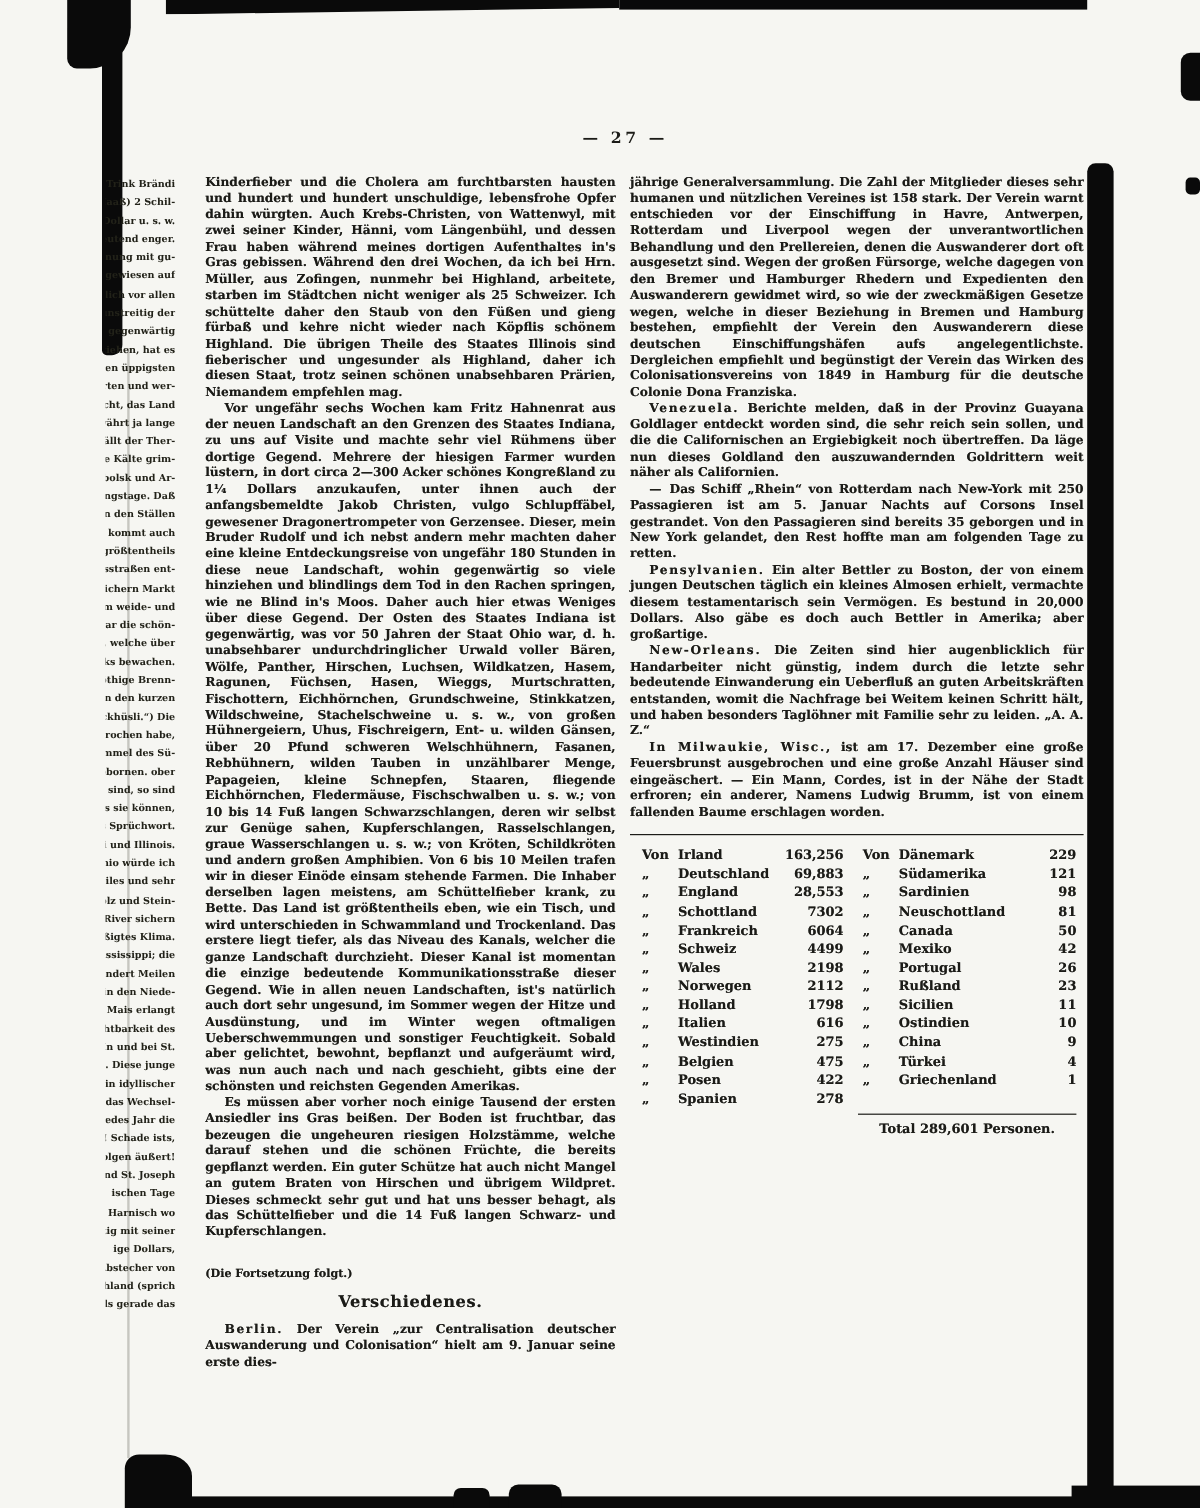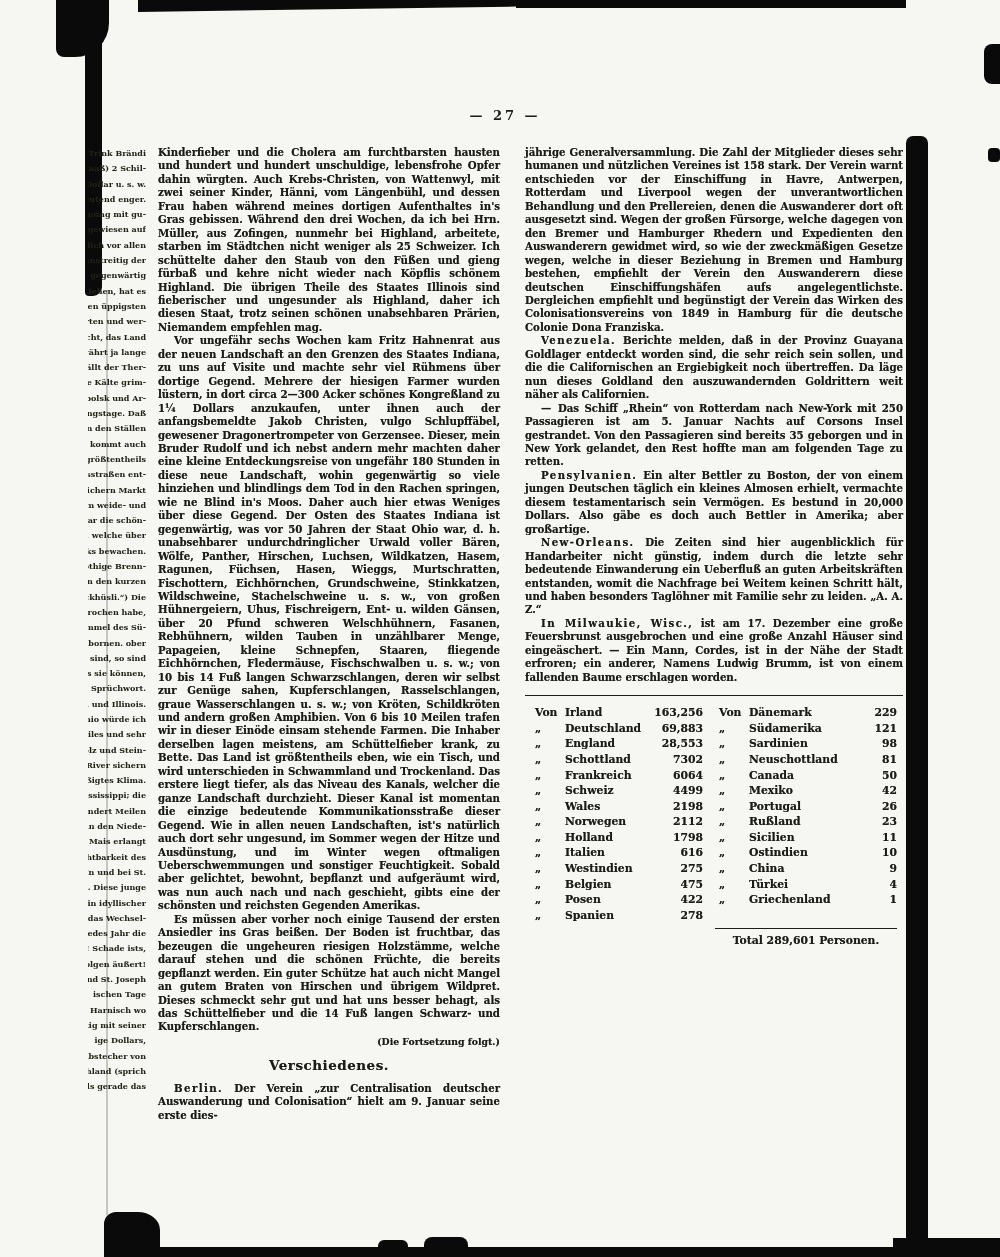--- a/index.html
+++ b/index.html
@@ -24,46 +24,46 @@
   .a-right-mark2 { left:988px; top:148px; width:12px; height:14px; border-radius:4px; }
   .a-bottom-band { left:108px; top:1247px; width:800px; height:10px; }
   .a-bottom-left-blob { left:104px; top:1212px; width:56px; height:45px; border-radius:12px 40% 0 0; }
   .a-bottom-mark1 { left:378px; top:1240px; width:30px; height:17px; border-radius:6px 6px 0 0; }
   .a-bottom-mark2 { left:424px; top:1237px; width:44px; height:20px; border-radius:8px 8px 0 0; }
   .a-bottom-right-band { left:893px; top:1238px; width:107px; height:19px; }
   .crease { position:absolute; left:106px; top:290px; width:2px; height:925px; background:#c6c6c0; }
 
   
   .page-number {
-    position:absolute; left:430px; top:108px; width:150px;
+    position:absolute; left:446px; top:108px; width:150px;
     text-align:center; font-size:13px; font-weight:bold; letter-spacing:3px;
   }
 
   
   .margin-col {
     position:absolute; left:88px; top:146px; width:58px; height:952px;
     overflow:hidden; display:flex; flex-direction:column; align-items:flex-end;
     font-size:8px; font-weight:bold; color:#222219;
   }
   .margin-line { flex:0 0 auto; white-space:nowrap; line-height:15.3px; }
 
   
   .col {
     position:absolute; top:146px;
     font-size:10.2px; line-height:13.45px; font-weight:bold;
     text-align:justify; text-shadow:0 0 0.3px rgba(10,10,10,0.55);
   }
-  .col-left  { left:158px; width:342px; }
+  .col-left  { left:171px; width:342px; }
   .col-right { left:525px; width:378px; }
   .para { text-indent:16px; }
   .para-list > p:nth-of-type(1) { text-indent:0; }
   .lead { letter-spacing:1.4px; }
   .lead:empty { display:none; }
 
-  .center-note { text-align:right; font-size:9.3px; margin:1px 0 11px; }
+  .center-note { text-align:left; font-size:9.3px; margin:21px 0 11px; }
   .section-heading { text-align:center; font-size:13.5px; font-weight:bold; margin:2px 0 9px; letter-spacing:0.5px; }
 
   
   .rule { border-top:1.6px solid #1c1c18; margin:11px 0 9px; }
   .table-title { text-align:center; font-size:14px; font-weight:bold; line-height:18px; letter-spacing:0.4px; }
   .table-cols { display:flex; justify-content:space-between; margin-top:5px; padding:0 6px 0 10px; }
   .tcol-left { width:168px; }
   .tcol-right { width:178px; }
   .trow { display:flex; font-size:10.8px; line-height:15.6px; }
   .prefix { width:30px; flex:0 0 auto; }

